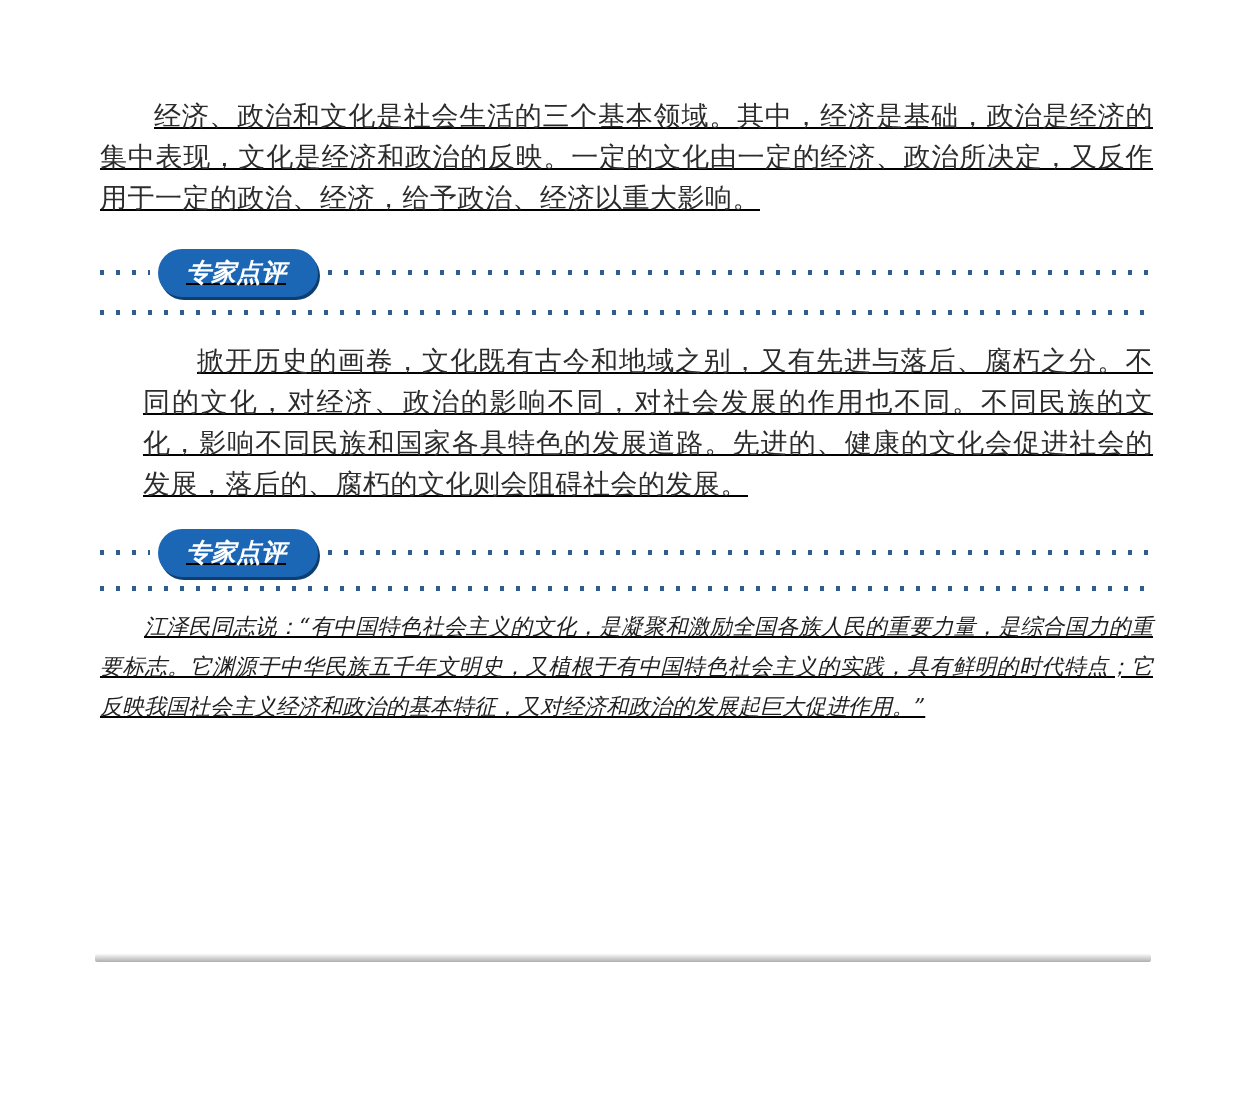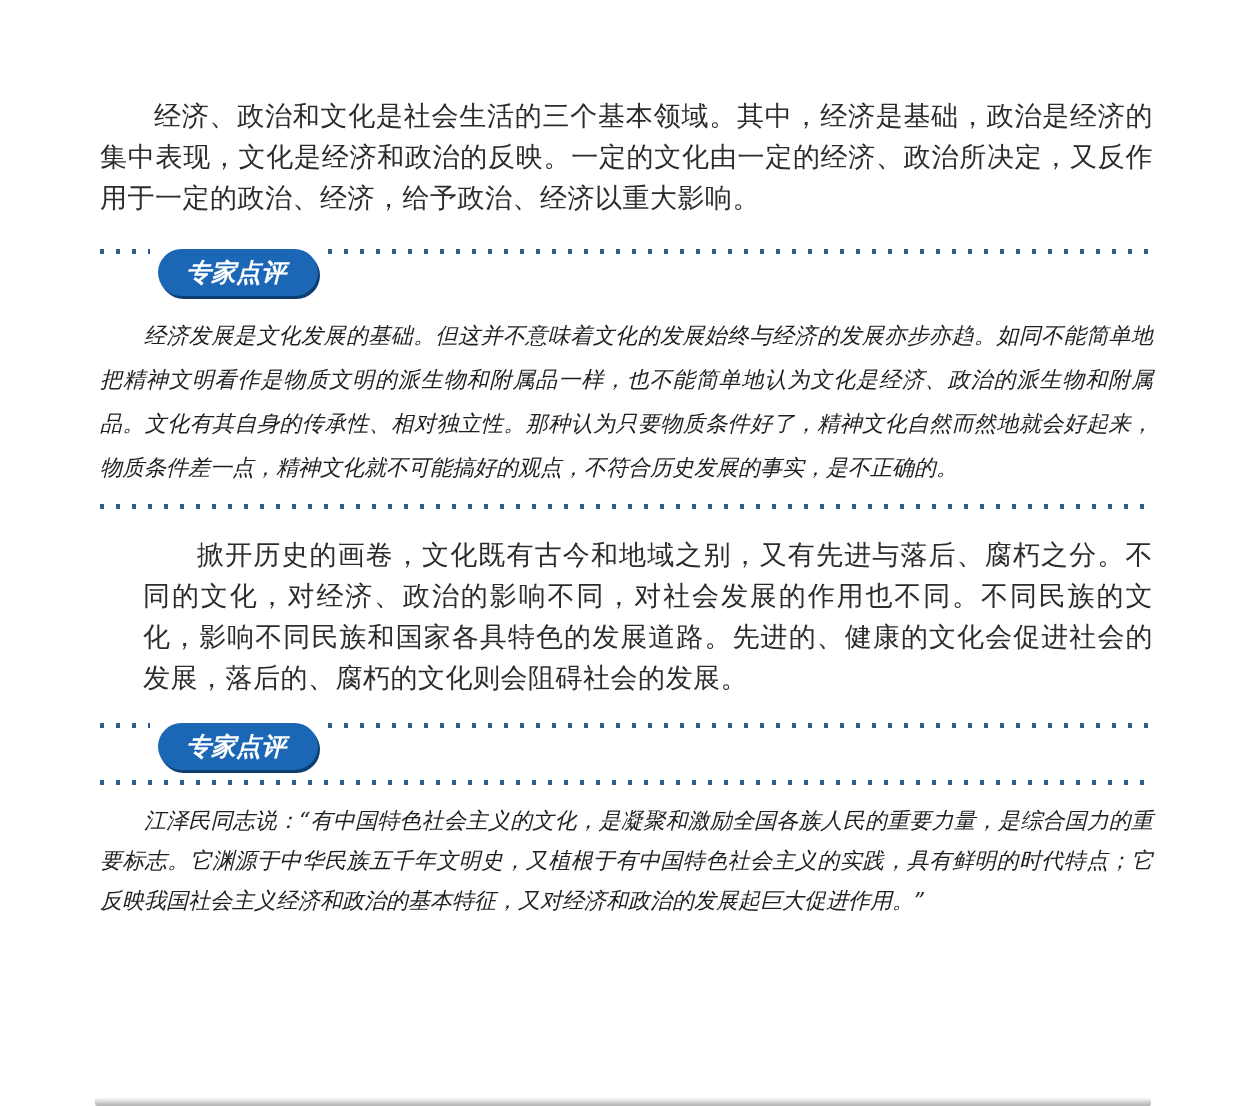--- a/index.html
+++ b/index.html
@@ -4,36 +4,38 @@
 <style>
   html, body { margin:0; padding:0; }
   body {
     width:1236px; height:1106px;
     background:#ffffff;
     font-family:"Liberation Sans", sans-serif;
     overflow:hidden;
   }
   .page {
     position:relative;
-    width:1236px; height:1106px;
+    width:1236px; height:962px;
     box-sizing:border-box;
     padding:96px 83px 0 100px;
     background:#ffffff;
+    text-decoration:underline;
   }
   .body-text {
     margin:0;
     font-size:27px;
     line-height:41px;
     color:#2c2c2c;
     text-indent:2em;
     text-align:justify;
     letter-spacing:0.5px;
   }
   .badge-row {
     display:flex;
+    align-items:center;
     height:47px;
   }
   .row-1 { margin-top:30px; }
   .row-2 { margin-top:24px; }
   .row-3 { margin-top:26px; }
   .dots {
     height:5px;
     background-image:repeating-linear-gradient(
       to right,
       #2f5d8e 0px, #2f5d8e 4px,
@@ -92,21 +94,20 @@
 <div class="page">
 
   <p class="body-text">经济、政治和文化是社会生活的三个基本领域。其中，经济是基础，政治是经济的集中表现，文化是经济和政治的反映。一定的文化由一定的经济、政治所决定，又反作用于一定的政治、经济，给予政治、经济以重大影响。</p>
 
   <div class="badge-row row-1">
     <div class="dots dots-short"></div>
     <div class="badge">专家点评</div>
     <div class="dots dots-fill"></div>
   </div>
 
-  <p class="commentary commentary-1">经济发展是文化发展的基础。但这并不意味着文化的发展始终与经济的发展亦步亦趋。如同不能简单地把精神文明看作是物质文明的派生物和附属品一样，也不能简单地认为文化是经济、政治的派生物和附属品。文化有其自身的传承性、相对独立性。那种认为只要物质条件好了，精神文化自然而然地就会好起来，物质条件差一点，精神文化就不可能搞好的观点，不符合历史发展的事实，是不正确的。</p>
 
   <div class="divider divider-1"></div>
 
   <p class="body-text para-2">掀开历史的画卷，文化既有古今和地域之别，又有先进与落后、腐朽之分。不同的文化，对经济、政治的影响不同，对社会发展的作用也不同。不同民族的文化，影响不同民族和国家各具特色的发展道路。先进的、健康的文化会促进社会的发展，落后的、腐朽的文化则会阻碍社会的发展。</p>
 
   <div class="badge-row row-2">
     <div class="dots dots-short"></div>
     <div class="badge">专家点评</div>
     <div class="dots dots-fill"></div>
   </div>

